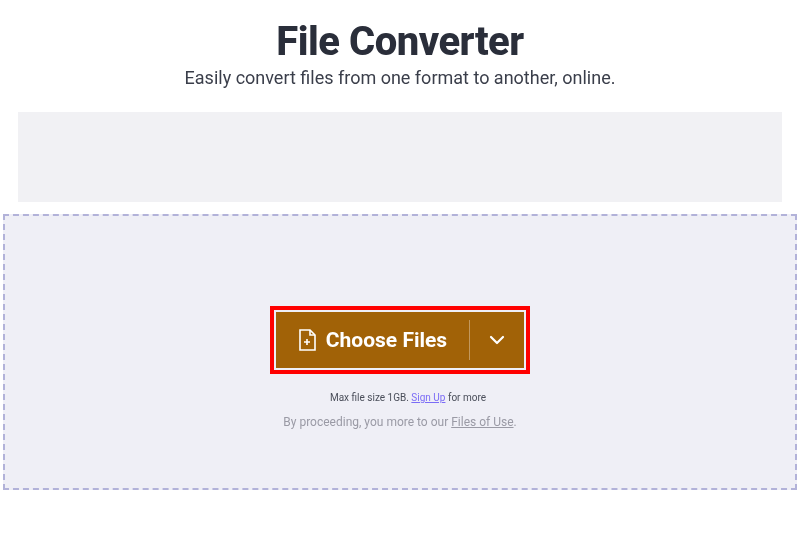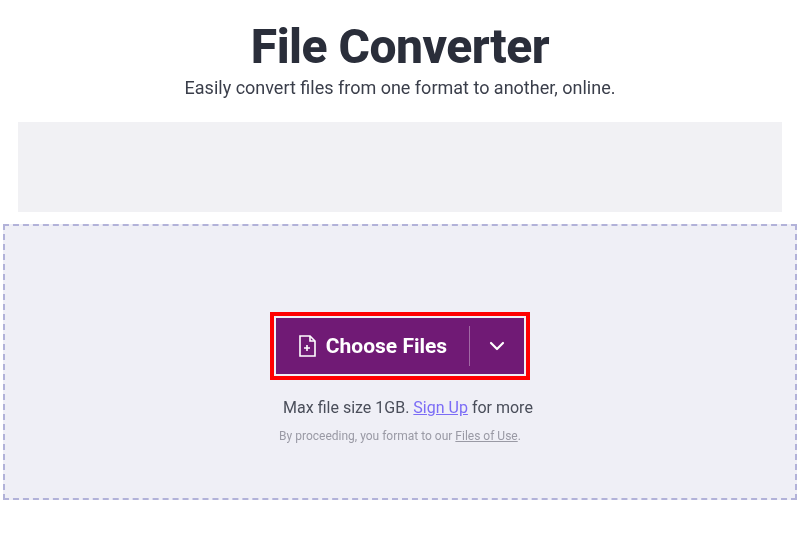--- a/index.html
+++ b/index.html
@@ -8,21 +8,21 @@
       box-sizing: border-box;
     }
     body {
       font-family: -apple-system, BlinkMacSystemFont, "Segoe UI", Roboto, Helvetica, Arial, sans-serif;
       background: #ffffff;
       width: 800px;
       height: 555px;
       overflow: hidden;
     }
     .page-title {
-      font-size: 48px;
+      font-size: 40px;
       font-weight: 800;
       color: #2a2e3a;
       text-align: center;
       margin-top: 18px;
       letter-spacing: -0.5px;
     }
     .page-subtitle {
       font-size: 18px;
       color: #3a3e4a;
       text-align: center;
@@ -45,21 +45,21 @@
       justify-content: center;
     }
     .choose-wrapper {
       display: inline-flex;
       border: 4px solid #ff0000;
       padding: 2px;
       margin-top: 30px;
     }
     .choose-button-group {
       display: flex;
-      background: #701a75;
+      background: #a16207;
       height: 56px;
     }
     .choose-main {
       display: flex;
       align-items: center;
       padding: 0 22px;
       gap: 10px;
       cursor: pointer;
     }
     .choose-main .file-icon {
@@ -79,21 +79,21 @@
     }
     .choose-dropdown {
       display: flex;
       align-items: center;
       justify-content: center;
       width: 54px;
       cursor: pointer;
     }
     .max-size-row {
       margin-top: 18px;
-      font-size: 16px;
+      font-size: 10px;
       color: #4a4e5a;
       text-align: center;
       margin-left: 16px;
     }
     .max-size-row a {
       color: #7b6cf6;
       text-decoration: underline;
       cursor: pointer;
     }
     .terms-row {
@@ -138,15 +138,15 @@
         </span>
       </div>
     </div>
   </div>
 
   <div class="max-size-row">
     <span>Max file size 1GB. </span><a>Sign Up</a><span> for more</span>
   </div>
 
   <div class="terms-row">
-    <span>By proceeding, you format to our </span><a>Files of Use</a><span>.</span>
+    <span>By proceeding, you more to our </span><a>Files of Use</a><span>.</span>
   </div>
 </div>
 
 </body></html>

